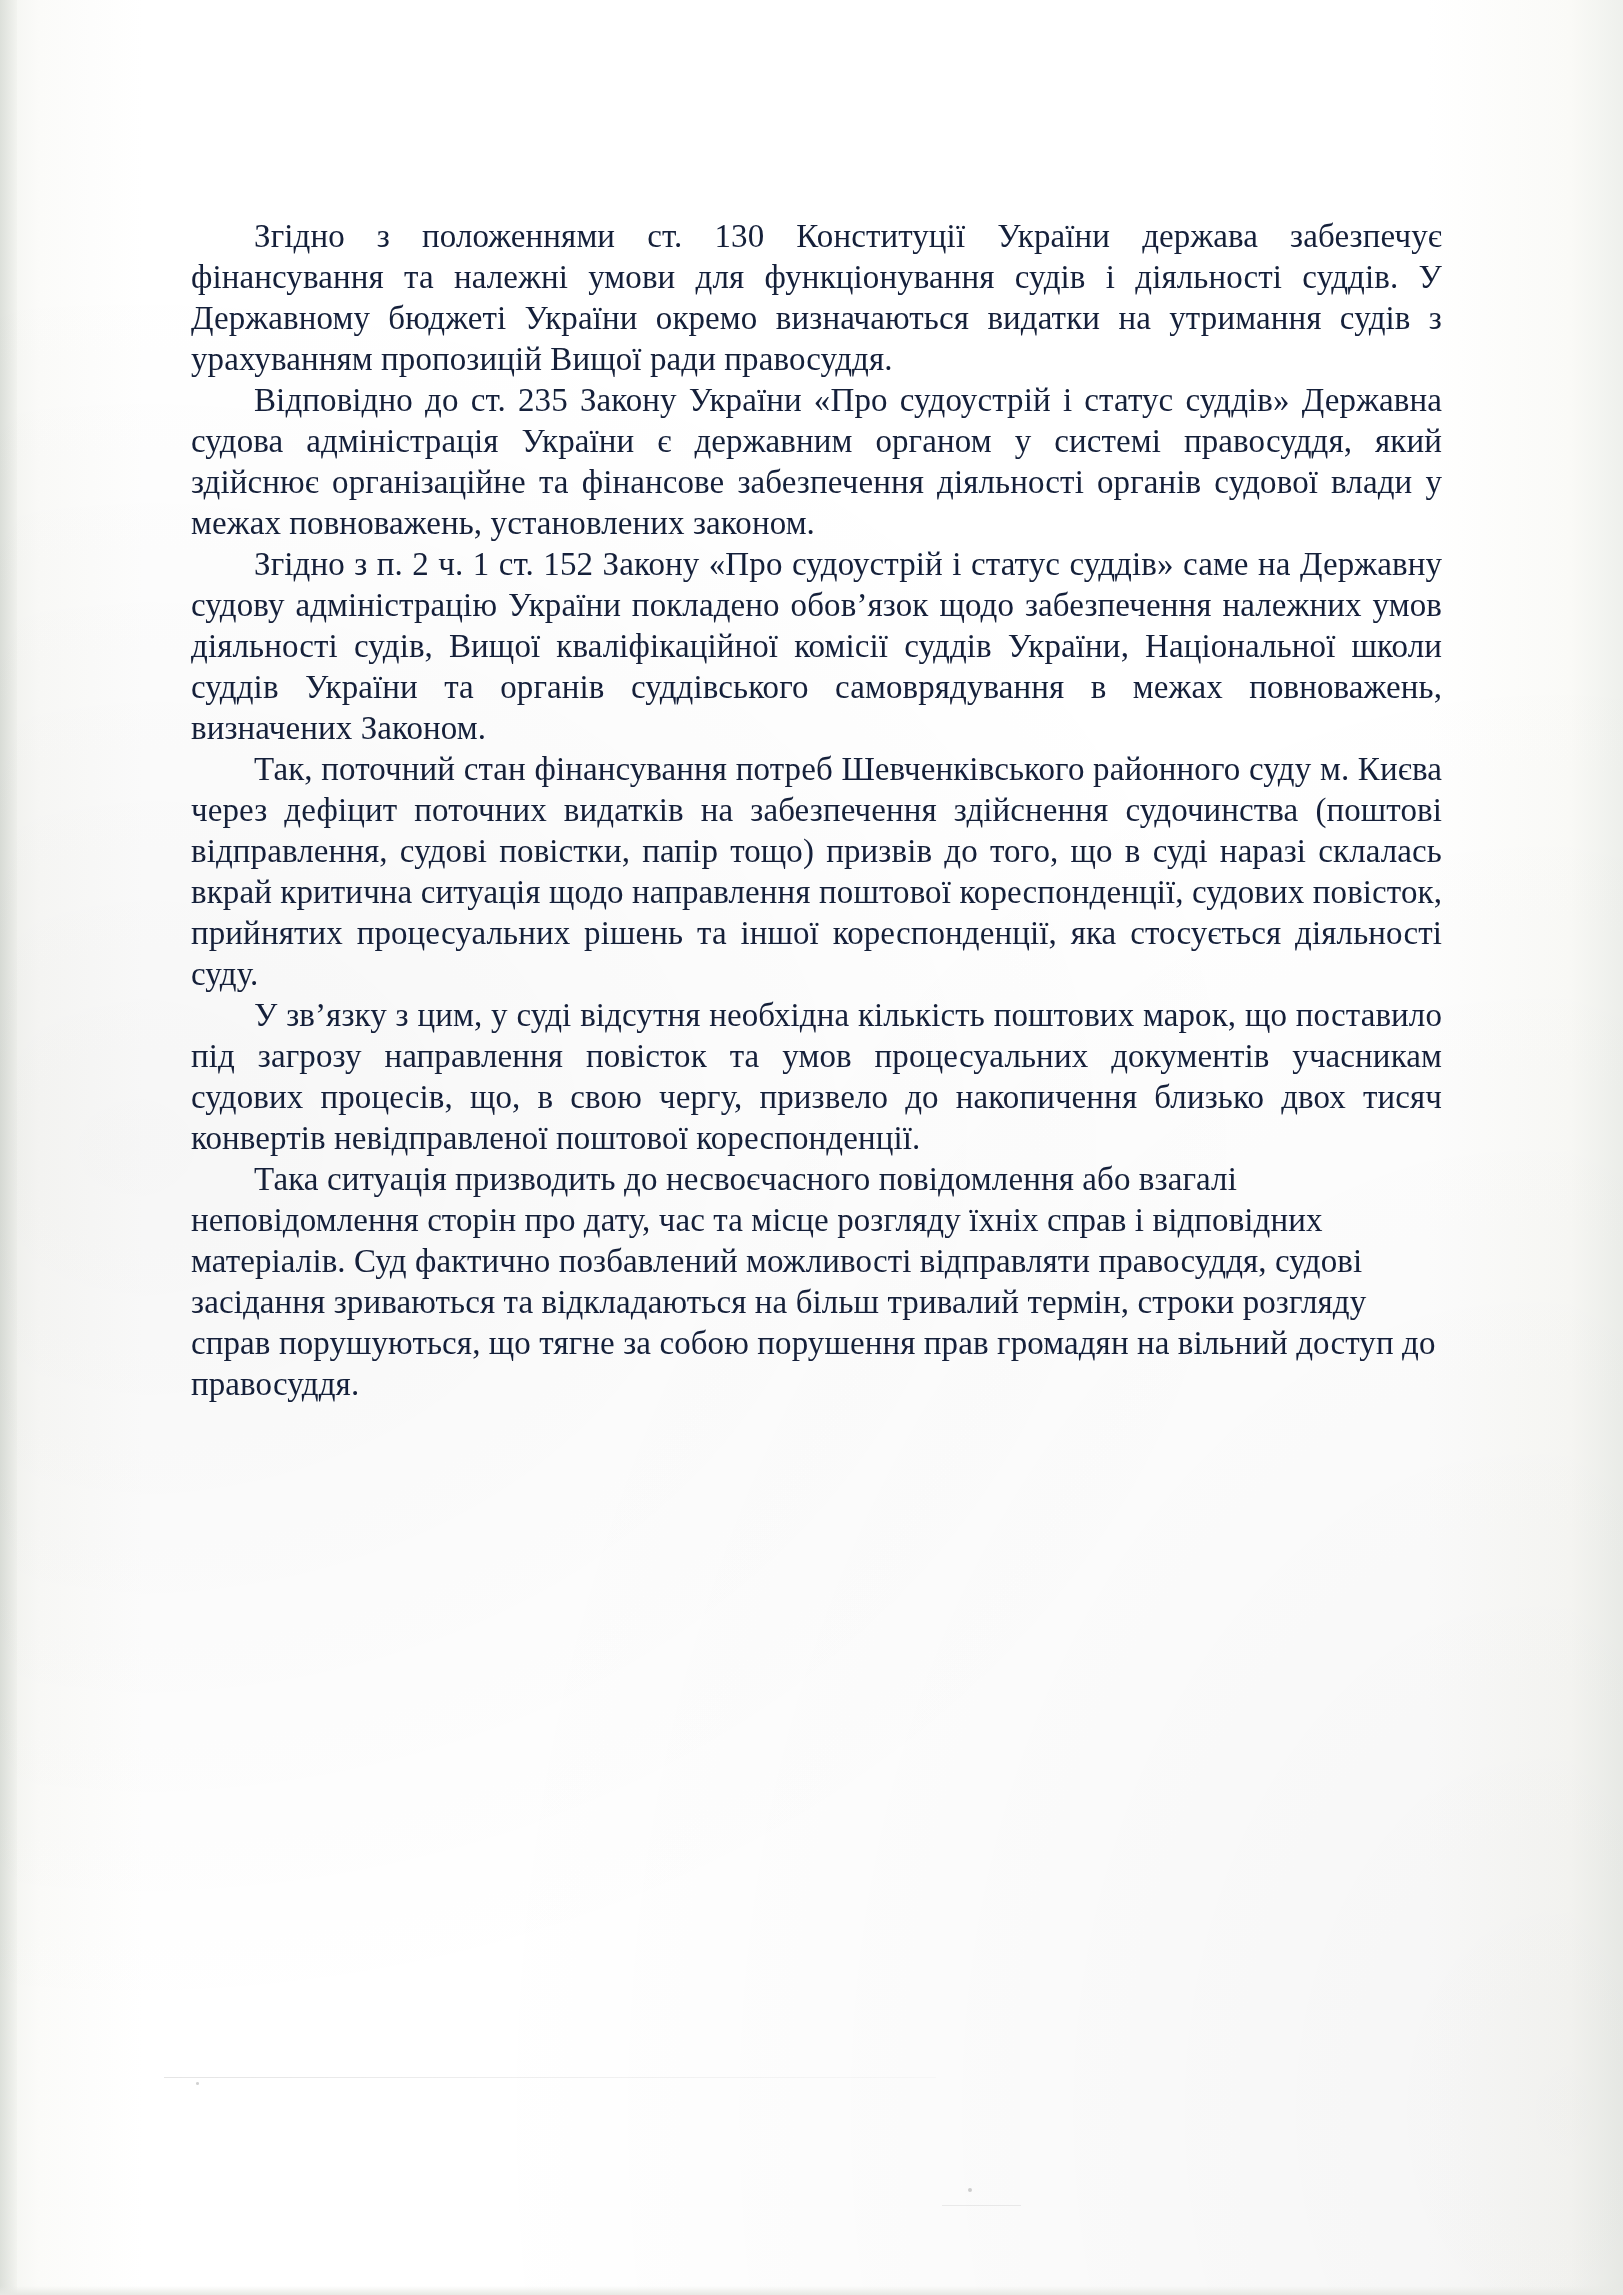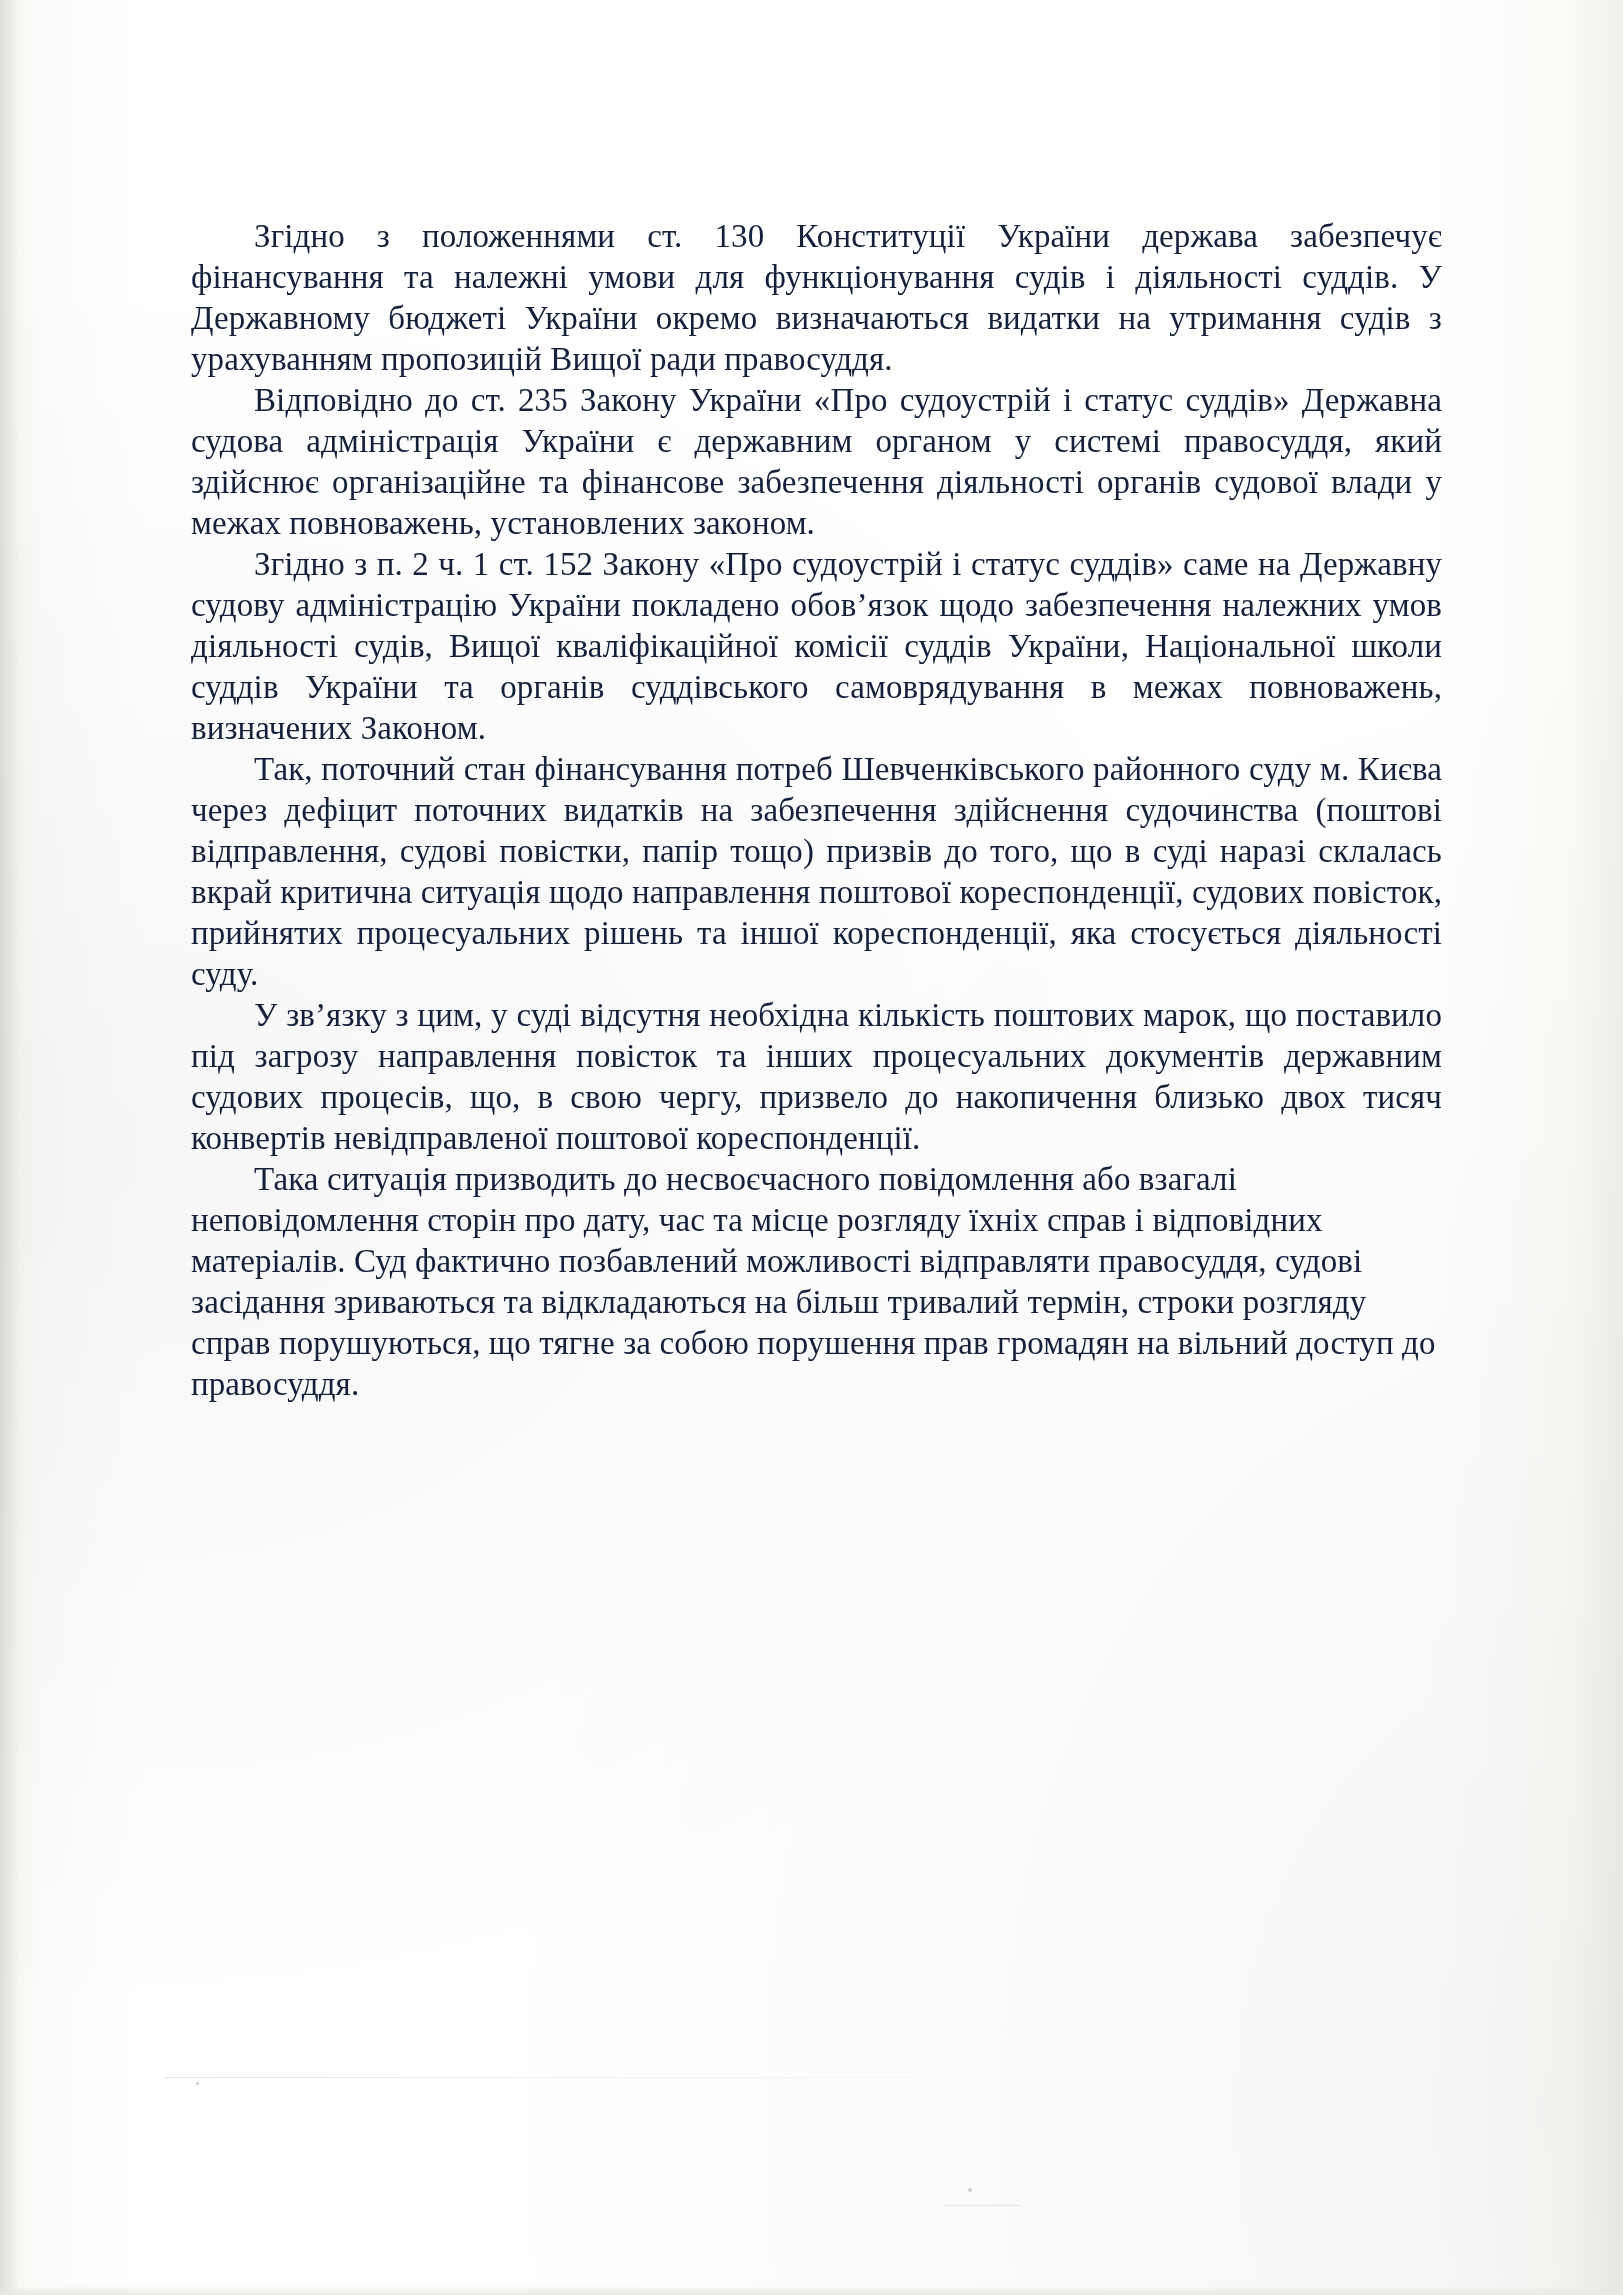--- a/index.html
+++ b/index.html
@@ -85,21 +85,21 @@
 
 <div class="page">
   <div class="edge-left"></div>
   <div class="scan-noise"></div>
 
   <div class="doc-body">
     <p class="para">Згідно з положеннями ст. 130 Конституції України держава забезпечує фінансування та належні умови для функціонування судів і діяльності суддів. У Державному бюджеті України окремо визначаються видатки на утримання судів з урахуванням пропозицій Вищої ради правосуддя.</p>
     <p class="para">Відповідно до ст. 235 Закону України «Про судоустрій і статус суддів» Державна судова адміністрація України є державним органом у системі правосуддя, який здійснює організаційне та фінансове забезпечення діяльності органів судової влади у межах повноважень, установлених законом.</p>
     <p class="para">Згідно з п. 2 ч. 1 ст. 152 Закону «Про судоустрій і статус суддів» саме на Державну судову адміністрацію України покладено обов’язок щодо забезпечення належних умов діяльності судів, Вищої кваліфікаційної комісії суддів України, Національної школи суддів України та органів суддівського самоврядування в межах повноважень, визначених Законом.</p>
     <p class="para">Так, поточний стан фінансування потреб Шевченківського районного суду м. Києва через дефіцит поточних видатків на забезпечення здійснення судочинства (поштові відправлення, судові повістки, папір тощо) призвів до того, що в суді наразі склалась вкрай критична ситуація щодо направлення поштової кореспонденції, судових повісток, прийнятих процесуальних рішень та іншої кореспонденції, яка стосується діяльності суду.</p>
-    <p class="para">У зв’язку з цим, у суді відсутня необхідна кількість поштових марок, що поставило під загрозу направлення повісток та інших процесуальних документів державним судових процесів, що, в свою чергу, призвело до накопичення близько двох тисяч конвертів невідправленої поштової кореспонденції.</p>
+    <p class="para">У зв’язку з цим, у суді відсутня необхідна кількість поштових марок, що поставило під загрозу направлення повісток та умов процесуальних документів учасникам судових процесів, що, в свою чергу, призвело до накопичення близько двох тисяч конвертів невідправленої поштової кореспонденції.</p>
     <p class="para">Така ситуація призводить до несвоєчасного повідомлення або взагалі неповідомлення сторін про дату, час та місце розгляду їхніх справ і відповідних матеріалів. Суд фактично позбавлений можливості відправляти правосуддя, судові засідання зриваються та відкладаються на більш тривалий термін, строки розгляду справ порушуються, що тягне за собою порушення прав громадян на вільний доступ до правосуддя.</p>
   </div>
 
   <div class="crease-1"></div>
   <div class="crease-2"></div>
   <div class="speck" style="left:968px; top:2188px; width:3.9px; height:3.9px;"></div>
   <div class="speck" style="left:196px; top:2082px; width:3.3px; height:2.6px;"></div>
   <div class="edge-bottom"></div>
 </div>
 

